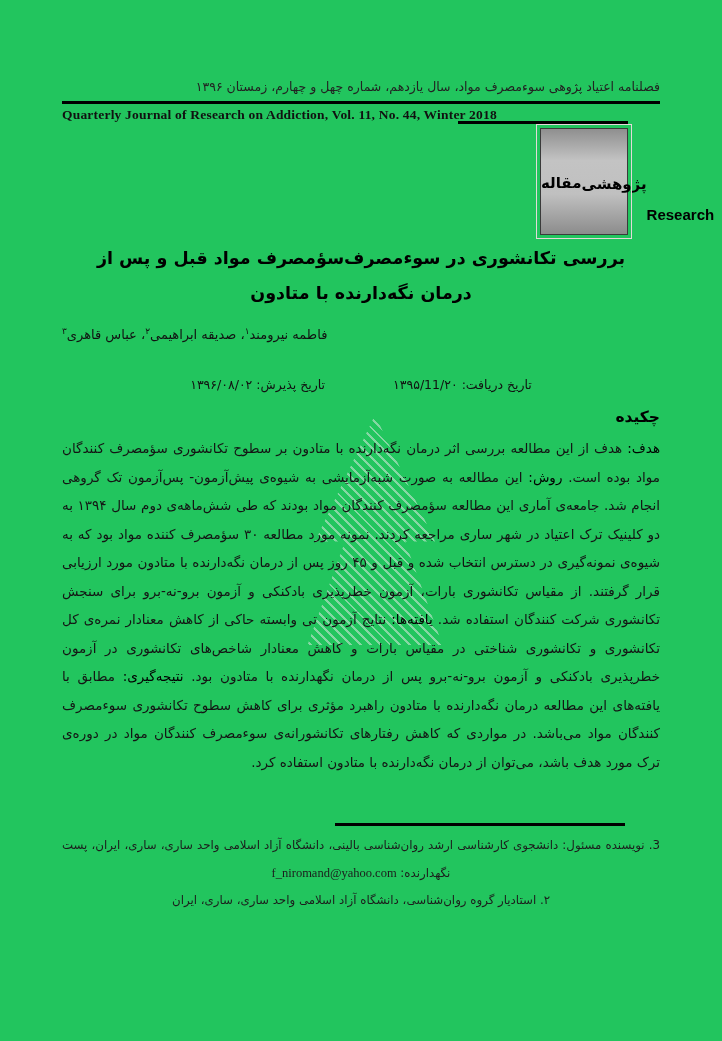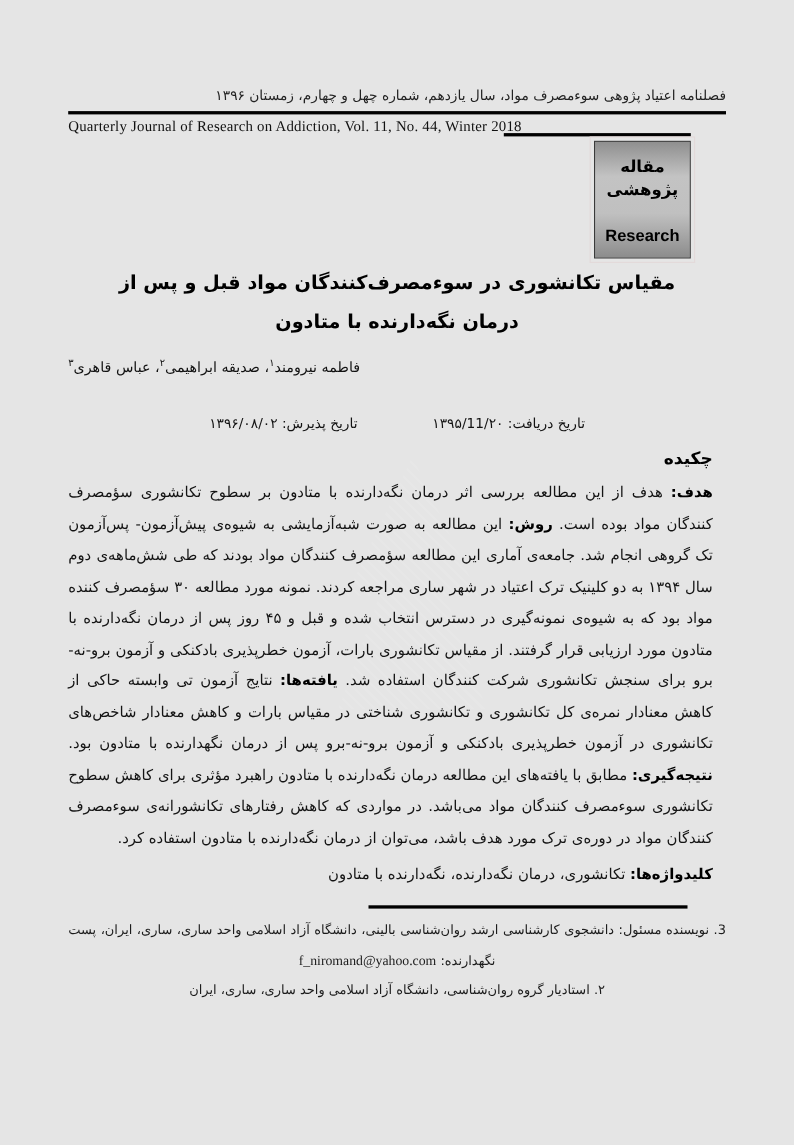--- a/index.html
+++ b/index.html
@@ -1,51 +1,51 @@
 <!DOCTYPE html>
 <html><head>
 <meta charset="utf-8">
 <style>
   html,body { margin:0; padding:0; background:#ffffff; }
   .page {
     position:relative;
     width:722px; height:1041px;
-    background:#e5e5e5;
+    background:#22c55e;
     font-family:"DejaVu Sans", sans-serif;
     color:#1b1b1b;
     overflow:hidden;
   }
   
   .header-fa {
     position:absolute; top:79px; left:62px; right:62px;
     direction:rtl; text-align:right;
     font-size:12.5px; color:#222; letter-spacing:0;
   }
   .header-rule {
     position:absolute; top:101px; left:62px; right:62px;
     height:3px; background:#000;
   }
   .header-en {
     position:absolute; top:107px; left:62px;
     font-family:"Liberation Serif", serif;
-    font-size:13.5px; color:#111; letter-spacing:0.2px;
+    font-size:13.5px; color:#111; letter-spacing:0.2px;font-weight:bold;
   }
   .header-en-rule-seg {
     position:absolute; top:121px; left:458px; width:170px;
     height:2.5px; background:#000;
   }
   
   .research-box {
     position:absolute; top:128px; left:540px;
     width:88px; height:107px;
     border:1.5px solid #3a3a3a;
     outline:1px solid #e3d9d9; outline-offset:3px;
     background:linear-gradient(180deg,#8f8f8f 0%,#c3c3c3 30%,#c0c0c0 62%,#8c8c8c 100%);
     box-sizing:border-box;
-    display:flex; flex-direction:column; align-items:center;
+    display:flex; flex-direction:row; align-items:center;
     padding-top:13px; padding-bottom:11px;
   }
   .research-box .fa1 { direction:rtl; font-weight:bold; font-size:15px; color:#000; }
   .research-box .fa2 { direction:rtl; font-weight:bold; font-size:15px; color:#000; margin-top:3px; }
   .research-box .en  { font-family:"Liberation Sans", sans-serif; font-weight:bold; font-size:15px; color:#000; margin-top:auto; }
   
   .title {
     position:absolute; top:241px; left:62px; right:62px;
     padding:0 22px; box-sizing:border-box;
     direction:rtl; text-align:center;
@@ -64,33 +64,33 @@
     font-size:12.5px; color:#111;
   }
   
   .watermark {
     position:absolute; top:415px; left:300px; width:150px; height:230px;
     opacity:0.5; z-index:0;
     background:repeating-linear-gradient(45deg,#e9e9e9 0 2px,transparent 2px 7px);
     clip-path:polygon(50% 0%, 90% 55%, 70% 55%, 95% 100%, 5% 100%, 30% 55%, 10% 55%);
   }
   .abstract-wrap {
-    position:absolute; top:408px; left:62px; right:74px; z-index:1;
+    position:absolute; top:408px; left:62px; right:62px; z-index:1;
   }
   .abstract-heading {
     direction:rtl; text-align:right;
     font-weight:bold; font-size:15.5px; color:#000;
     margin:0 0 8px 0;
   }
   .abstract-text {
     margin:0;
     direction:rtl; text-align:justify;
     font-size:13.5px; line-height:28.5px; color:#141414;
   }
-  .seg-label { font-weight:bold; color:#000; }
+  .seg-label { font-weight:normal; color:#000; }
   .keywords {
     margin-top:5px;
     direction:rtl; text-align:right;
     font-size:13.5px; line-height:28.5px; color:#141414;
   }
   .keywords .kw-label { font-weight:bold; color:#000; }
   
   .footnote-rule {
     position:absolute; top:823px; left:335px; width:290px;
     height:3px; background:#000;
@@ -114,41 +114,38 @@
   <div class="header-rule"></div>
   <div class="header-en">Quarterly Journal of Research on Addiction, Vol. 11, No. 44, Winter 2018</div>
   <div class="header-en-rule-seg"></div>
 
   <div class="research-box">
     <span class="fa1">مقاله</span>
     <span class="fa2">پژوهشی</span>
     <span class="en">Research</span>
   </div>
 
-  <div class="title">مقیاس تکانشوری در سوءمصرف‌کنندگان مواد قبل و پس از درمان نگه‌دارنده با متادون</div>
+  <div class="title">بررسی تکانشوری در سوءمصرف‌سؤمصرف مواد قبل و پس از درمان نگه‌دارنده با متادون</div>
 
   <div class="authors">
     <span>فاطمه نیرومند</span><sup>۱</sup><span>، </span><span>صدیقه ابراهیمی</span><sup>۲</sup><span>، </span><span>عباس قاهری</span><sup>۳</sup>
   </div>
 
   <div class="dates">
     <span><span>تاریخ دریافت: </span><span>۱۳۹۵/11/۲۰</span></span>
     <span><span>تاریخ پذیرش: </span><span>۱۳۹۶/۰۸/۰۲</span></span>
   </div>
 
   <div class="watermark"></div>
 
   <div class="abstract-wrap">
     <h2 class="abstract-heading">چکیده</h2>
     <p class="abstract-text">
       <span class="seg-label">هدف:</span><span> هدف از این مطالعه بررسی اثر درمان نگه‌دارنده با متادون بر سطوح تکانشوری سؤمصرف کنندگان مواد بوده است. </span><span class="seg-label">روش:</span><span> این مطالعه به صورت شبه‌آزمایشی به شیوه‌ی پیش‌آزمون- پس‌آزمون تک گروهی انجام شد. جامعه‌ی آماری این مطالعه سؤمصرف کنندگان مواد بودند که طی شش‌ماهه‌ی دوم سال ۱۳۹۴ به دو کلینیک ترک اعتیاد در شهر ساری مراجعه کردند. نمونه مورد مطالعه ۳۰ سؤمصرف کننده مواد بود که به شیوه‌ی نمونه‌گیری در دسترس انتخاب شده و قبل و ۴۵ روز پس از درمان نگه‌دارنده با متادون مورد ارزیابی قرار گرفتند. از مقیاس تکانشوری بارات، آزمون خطرپذیری بادکنکی و آزمون برو-نه-برو برای سنجش تکانشوری شرکت کنندگان استفاده شد. </span><span class="seg-label">یافته‌ها:</span><span> نتایج آزمون تی وابسته حاکی از کاهش معنادار نمره‌ی کل تکانشوری و تکانشوری شناختی در مقیاس بارات و کاهش معنادار شاخص‌های تکانشوری در آزمون خطرپذیری بادکنکی و آزمون برو-نه-برو پس از درمان نگهدارنده با متادون بود. </span><span class="seg-label">نتیجه‌گیری:</span><span> مطابق با یافته‌های این مطالعه درمان نگه‌دارنده با متادون راهبرد مؤثری برای کاهش سطوح تکانشوری سوءمصرف کنندگان مواد می‌باشد. در مواردی که کاهش رفتارهای تکانشورانه‌ی سوءمصرف کنندگان مواد در دوره‌ی ترک مورد هدف باشد، می‌توان از درمان نگه‌دارنده با متادون استفاده کرد.</span>
     </p>
-    <div class="keywords">
-      <span class="kw-label">کلیدواژه‌ها:</span><span> تکانشوری، درمان نگه‌دارنده، نگه‌دارنده با متادون</span>
-    </div>
   </div>
 
   <div class="footnote-rule"></div>
   <div class="footnotes">
     <div class="fn-line1">3. نویسنده مسئول: دانشجوی کارشناسی ارشد روان‌شناسی بالینی، دانشگاه آزاد اسلامی واحد ساری، ساری، ایران، پست</div>
     <div class="fn-line2">
       <span>نگهدارنده: </span><span class="email">f_niromand@yahoo.com</span>
     </div>
     <div class="fn-line">۲. استادیار گروه روان‌شناسی، دانشگاه آزاد اسلامی واحد ساری، ساری، ایران</div>
   </div>

